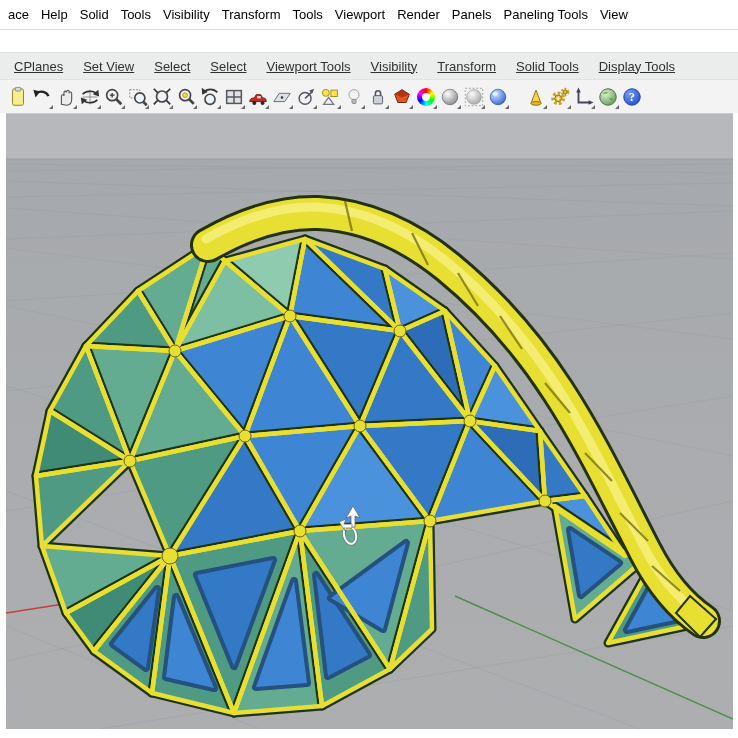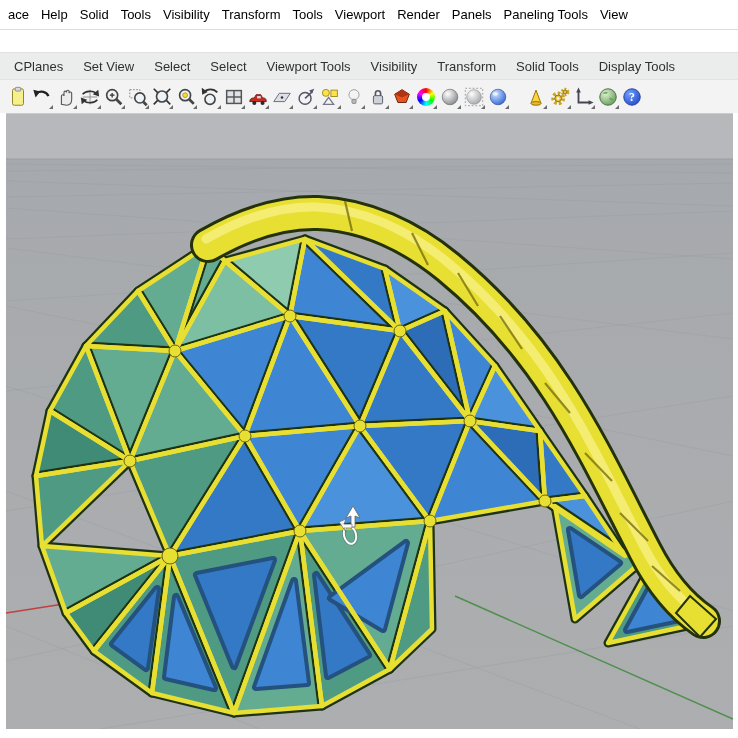--- a/index.html
+++ b/index.html
@@ -7,21 +7,21 @@
           font-family:"Liberation Sans",sans-serif;-webkit-font-smoothing:antialiased;}
   
   .menubar{position:absolute;top:0;left:0;width:738px;height:28px;background:#fff;
            display:flex;align-items:center;gap:12px;padding-left:8px;box-sizing:border-box;}
   .menubar .mi{font-size:13px;color:#000000;white-space:nowrap;cursor:default;text-align:center;}
   .menurule{position:absolute;top:29px;left:0;width:738px;height:1px;background:#dcdcdc;}
   
   .tabrow{position:absolute;top:52px;left:0;width:738px;height:28px;background:#ebecec;
           border-top:1px solid #e0e0e0;border-bottom:1px solid #e3e3e3;box-sizing:border-box;
           display:flex;align-items:center;gap:20px;padding-left:14px;}
-  .tabrow .tab{font-size:13px;color:#303030;white-space:nowrap;cursor:default;}
+  .tabrow .tab{font-size:13px;color:#303030;white-space:nowrap;cursor:default;text-decoration:underline;}
   
   .toolbar{position:absolute;top:80px;left:0;width:738px;height:33px;background:#f3f3f3;
            display:flex;align-items:center;gap:2px;padding-left:7px;box-sizing:border-box;}
   .tbi{position:relative;width:22px;height:26px;display:flex;align-items:center;justify-content:center;flex:0 0 auto;}
   .tbi svg{width:22px;height:24px;display:block;}
   .tbi.gap{margin-left:14px;}
   .fly::after{content:"";position:absolute;right:0px;bottom:1px;width:0;height:0;
               border-left:4px solid transparent;border-bottom:4px solid #6b6b6b;}
   .cwheel{width:18px;height:18px;border-radius:50%;position:relative;
           background:conic-gradient(#f00,#ff0,#0f0,#0ff,#00f,#f0f,#f00);}

